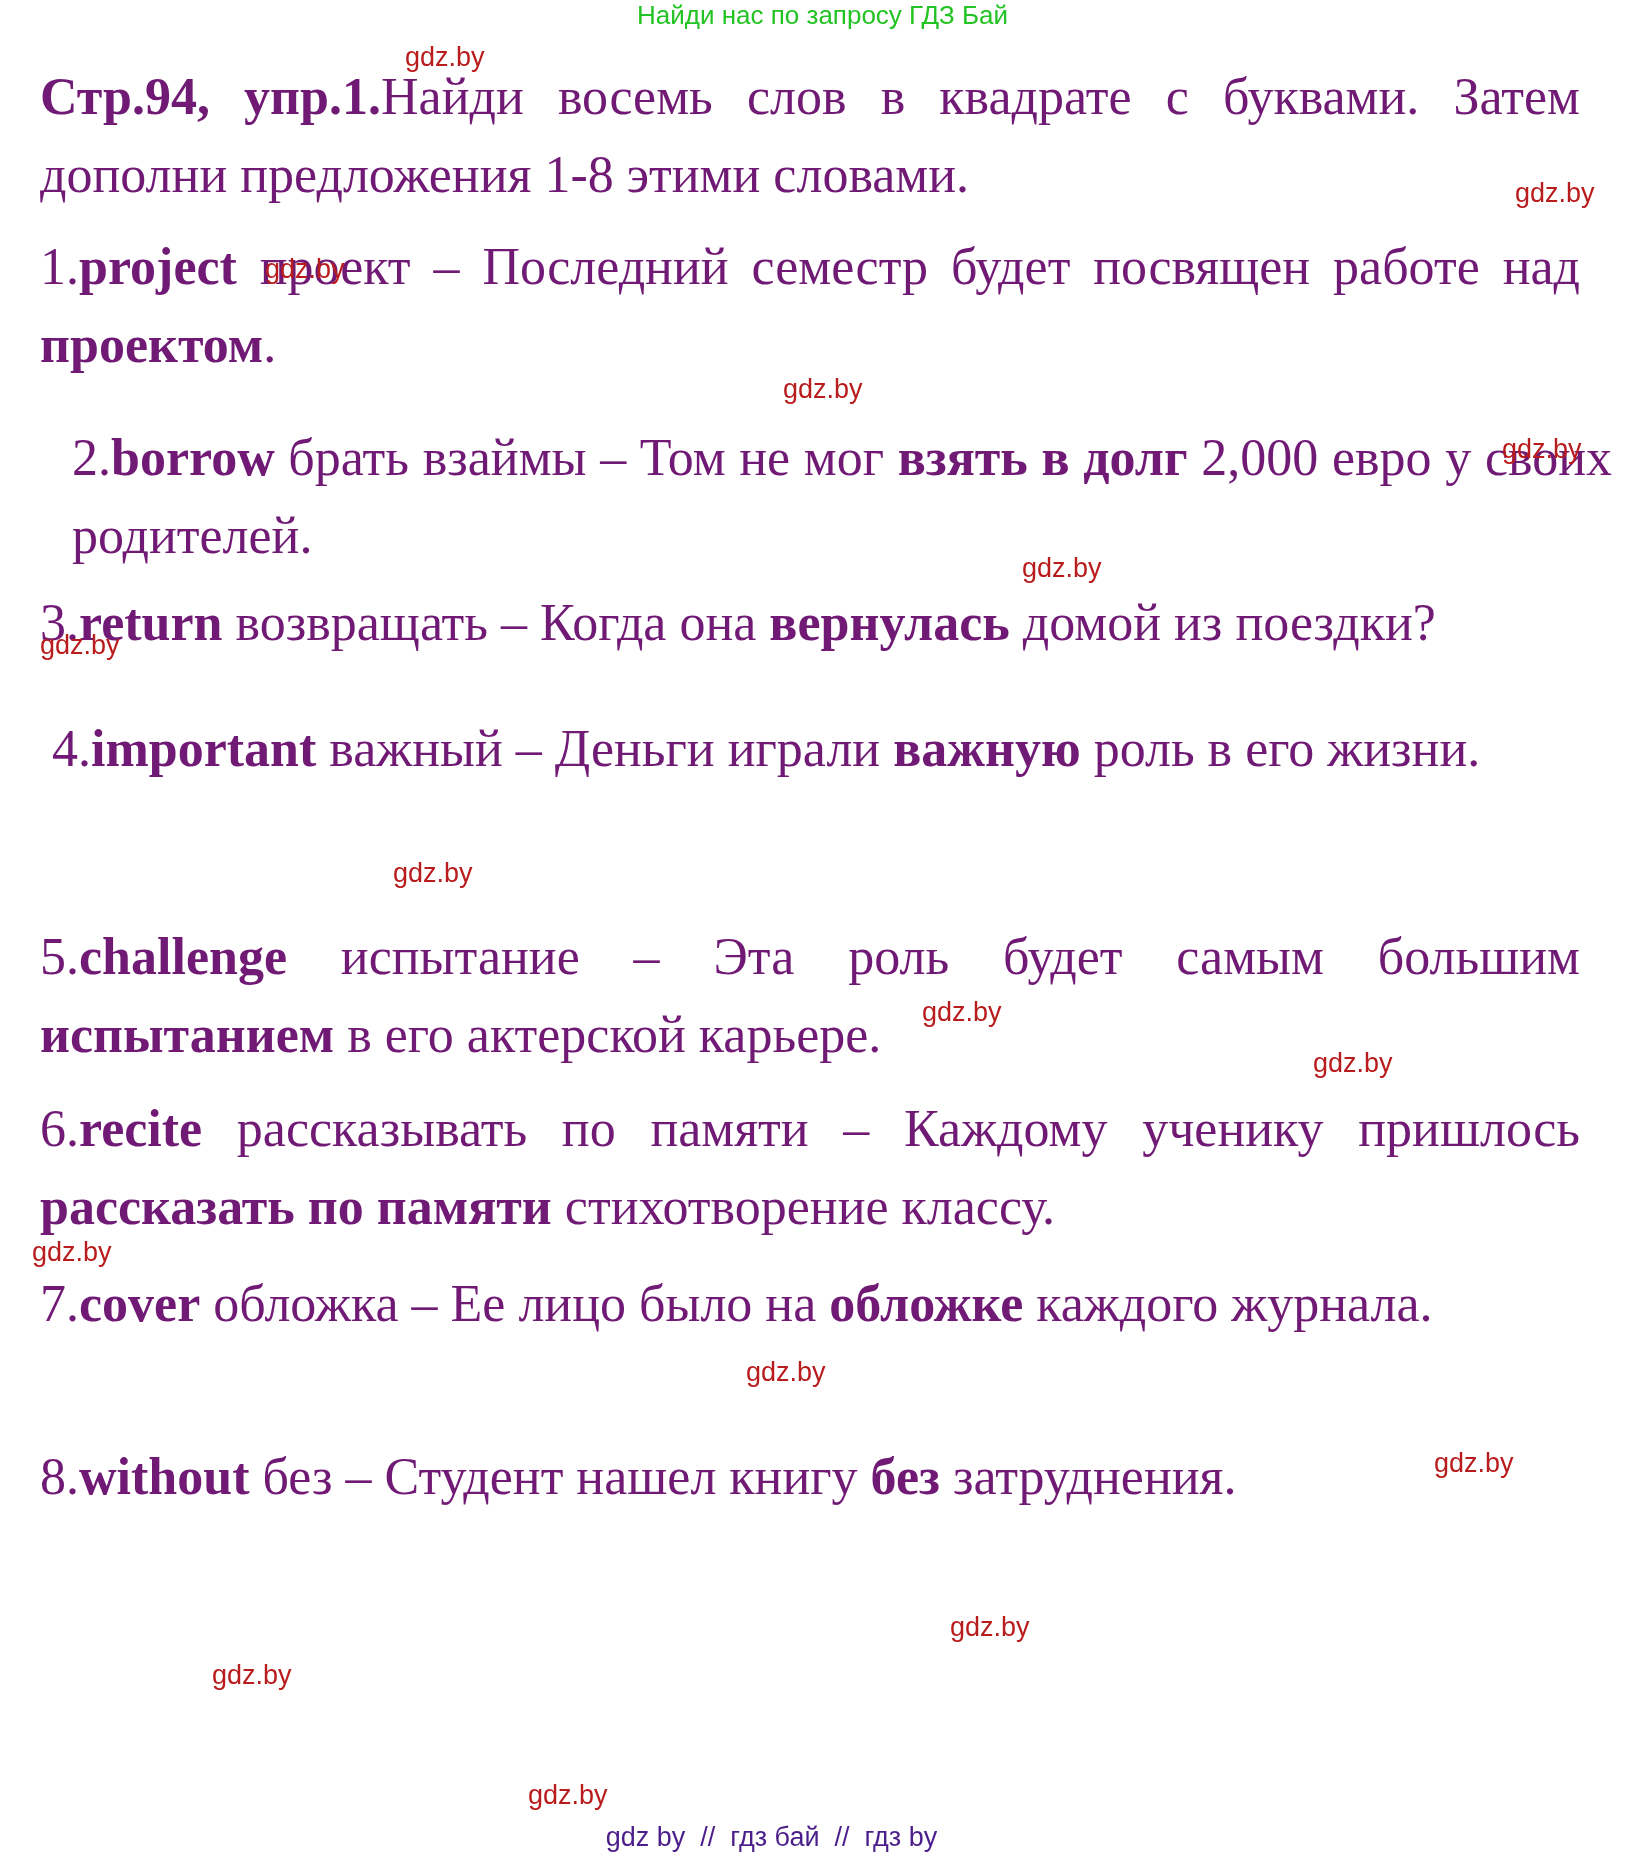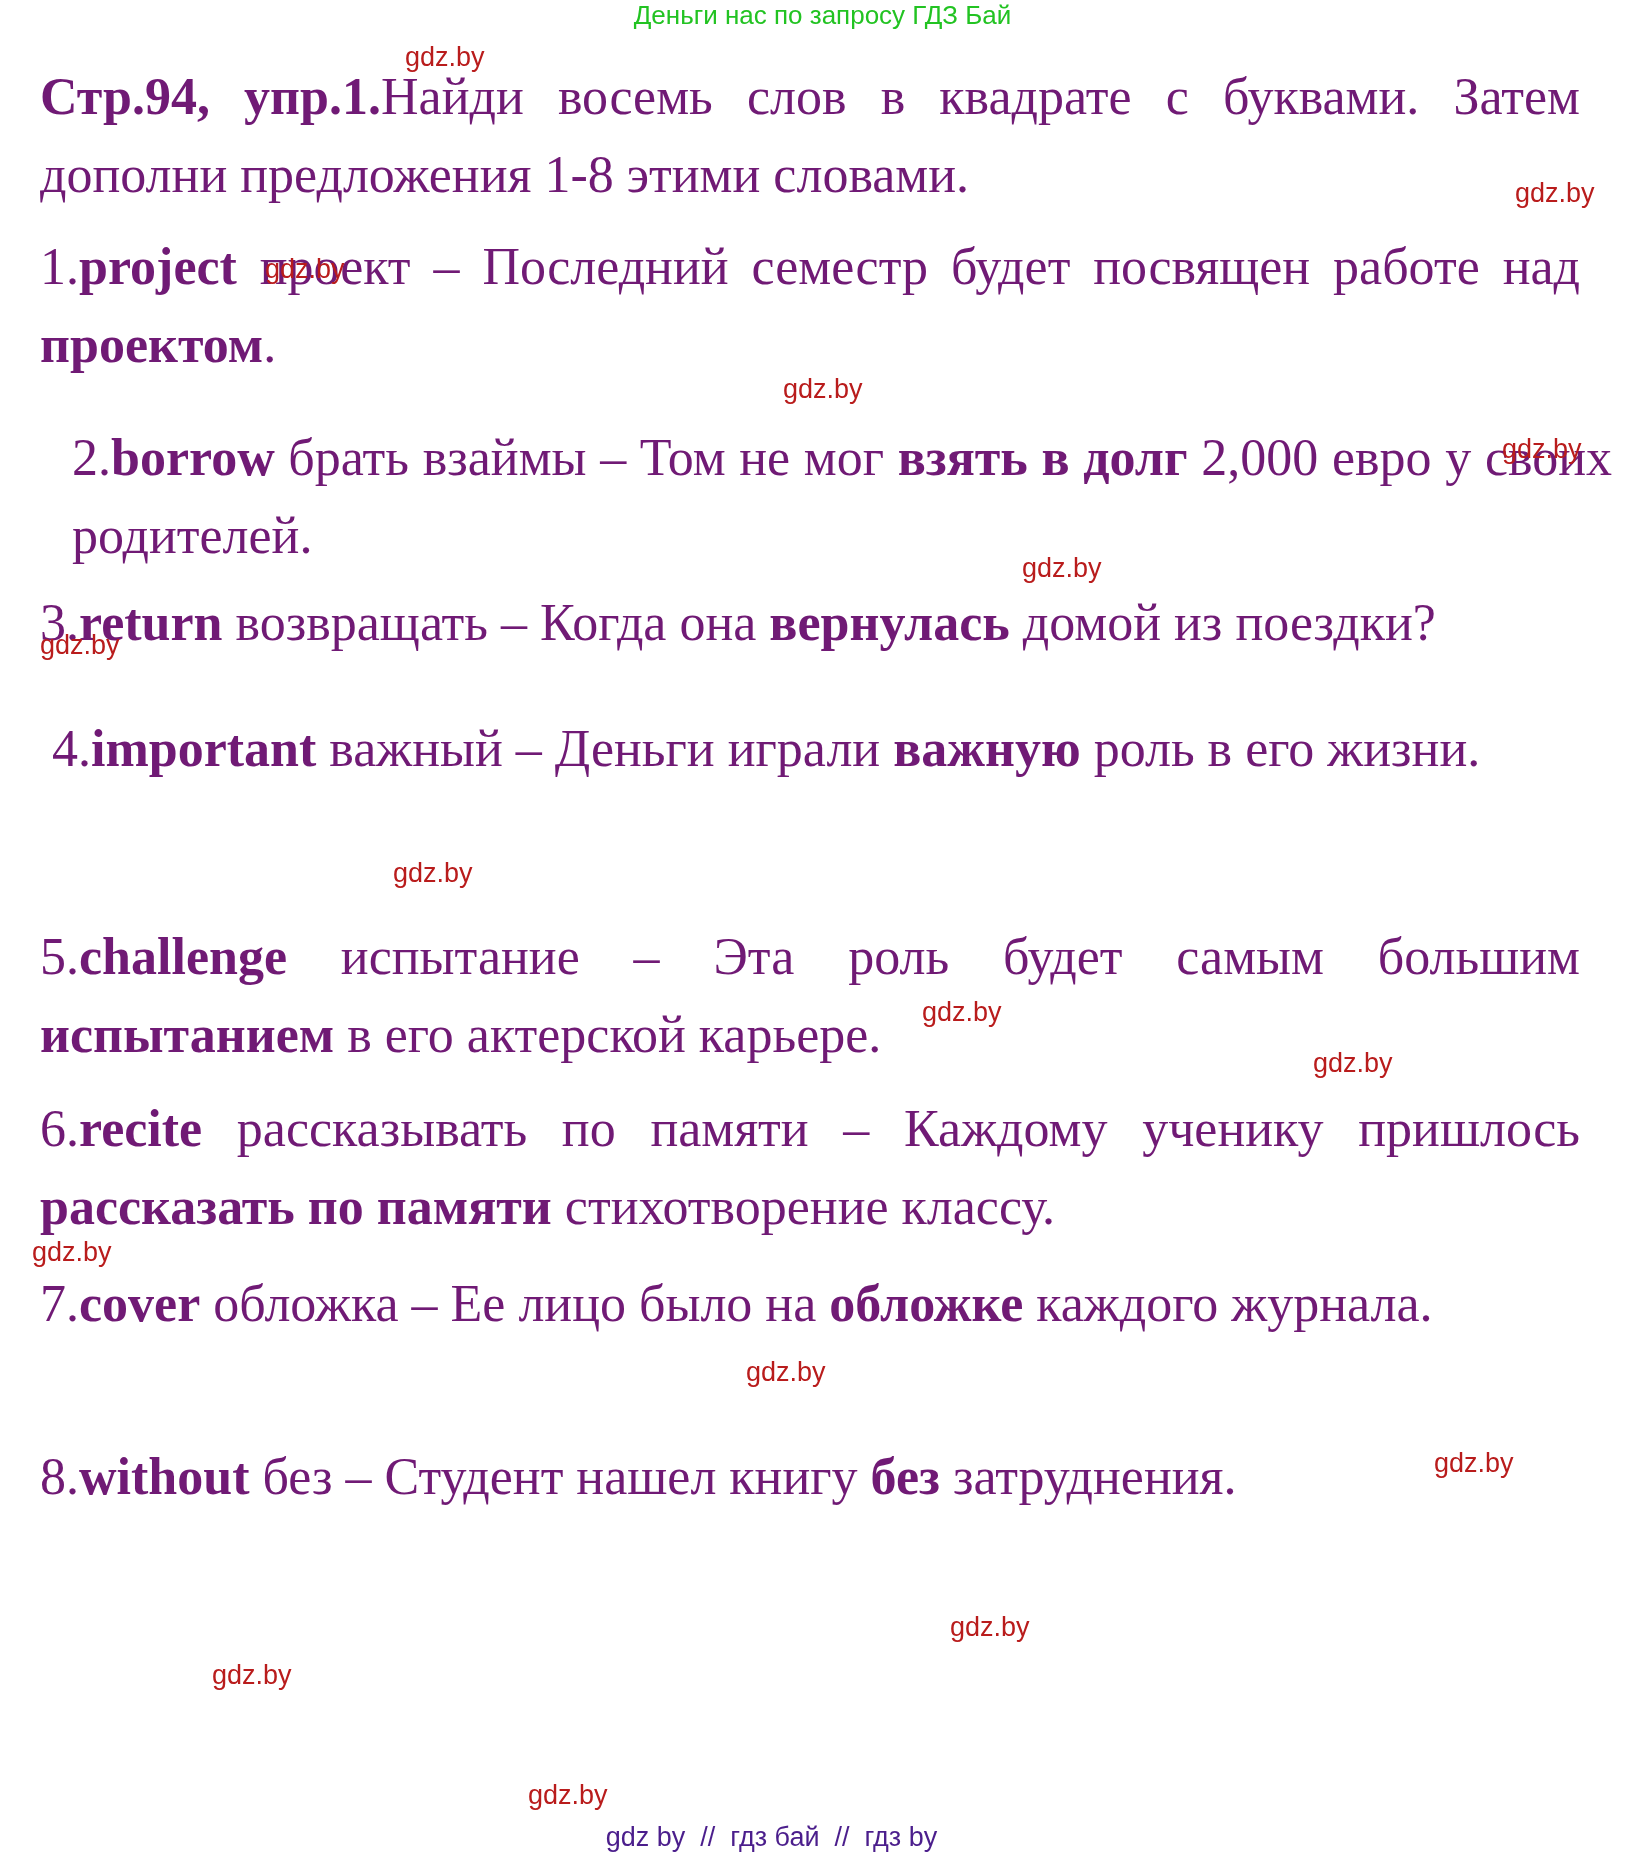--- a/index.html
+++ b/index.html
@@ -21,21 +21,21 @@
     .para {
       position: absolute; left: 40px; width: 1540px;
       font-family: "Liberation Serif", serif; font-size: 52px; color: #701a75;
       line-height: 78px; text-align: justify; text-align-last: left;
     }
     .para b { font-weight: bold; }
   </style>
 </head>
 <body>
 
-<div class="banner">Деньги нас по запросу ГДЗ Бай</div>
+<div class="banner">Найди нас по запросу ГДЗ Бай</div>
 
 <div class="para" style="top:58px;">
   <b>Стр.94, упр.1.</b><span>Найди восемь слов в квадрате с буквами. Затем дополни предложения 1-8 этими словами.</span>
 </div>
 
 <div class="para" style="top:228px;"><span>1.</span><b>project</b><span> проект – Последний семестр будет посвящен работе над </span><b>проектом</b><span>.</span></div>
 <div class="para" style="top:419px;margin-left:32px;"><span>2.</span><b>borrow</b><span> брать взаймы – Том не мог </span><b>взять в долг</b><span> 2,000 евро у своих родителей.</span></div>
 <div class="para" style="top:584px;"><span>3.</span><b>return</b><span> возвращать – Когда она </span><b>вернулась</b><span> домой из поездки?</span></div>
 <div class="para" style="top:710px;margin-left:12px;"><span>4.</span><b>important</b><span> важный – Деньги играли </span><b>важную</b><span> роль в его жизни.</span></div>
 <div class="para" style="top:918px;"><span>5.</span><b>challenge</b><span> испытание – Эта роль будет самым большим </span><b>испытанием</b><span> в его актерской карьере.</span></div>

